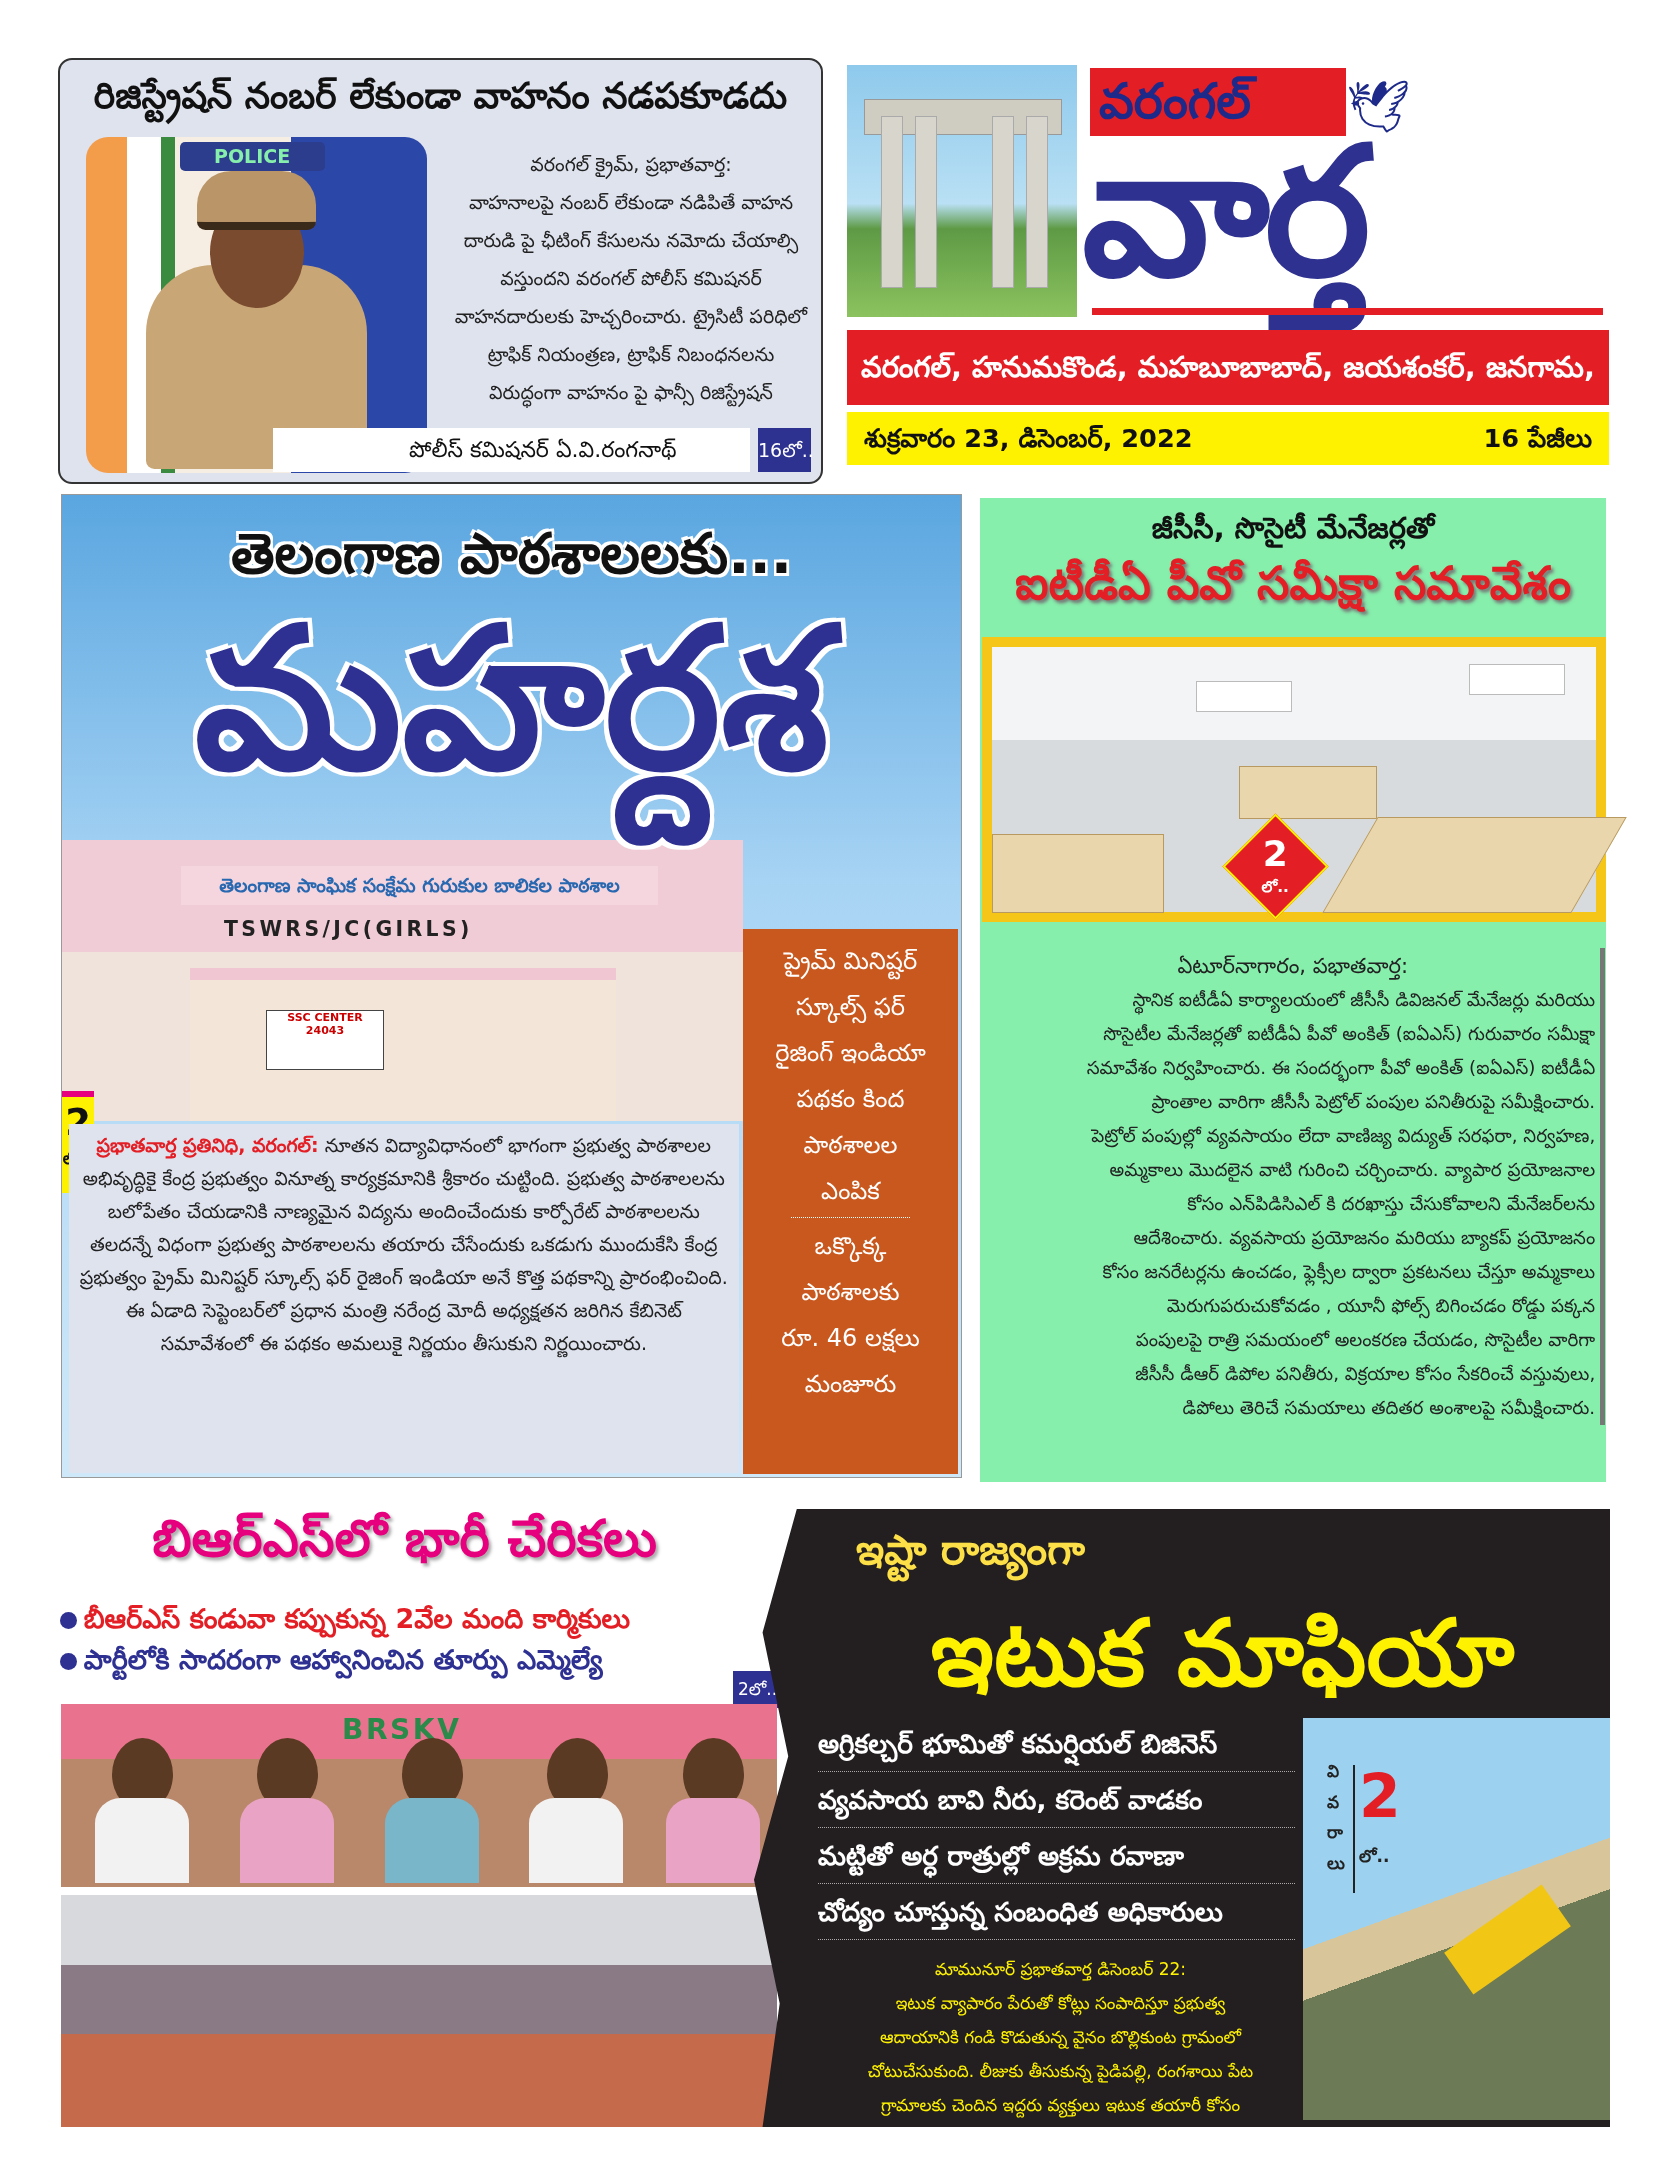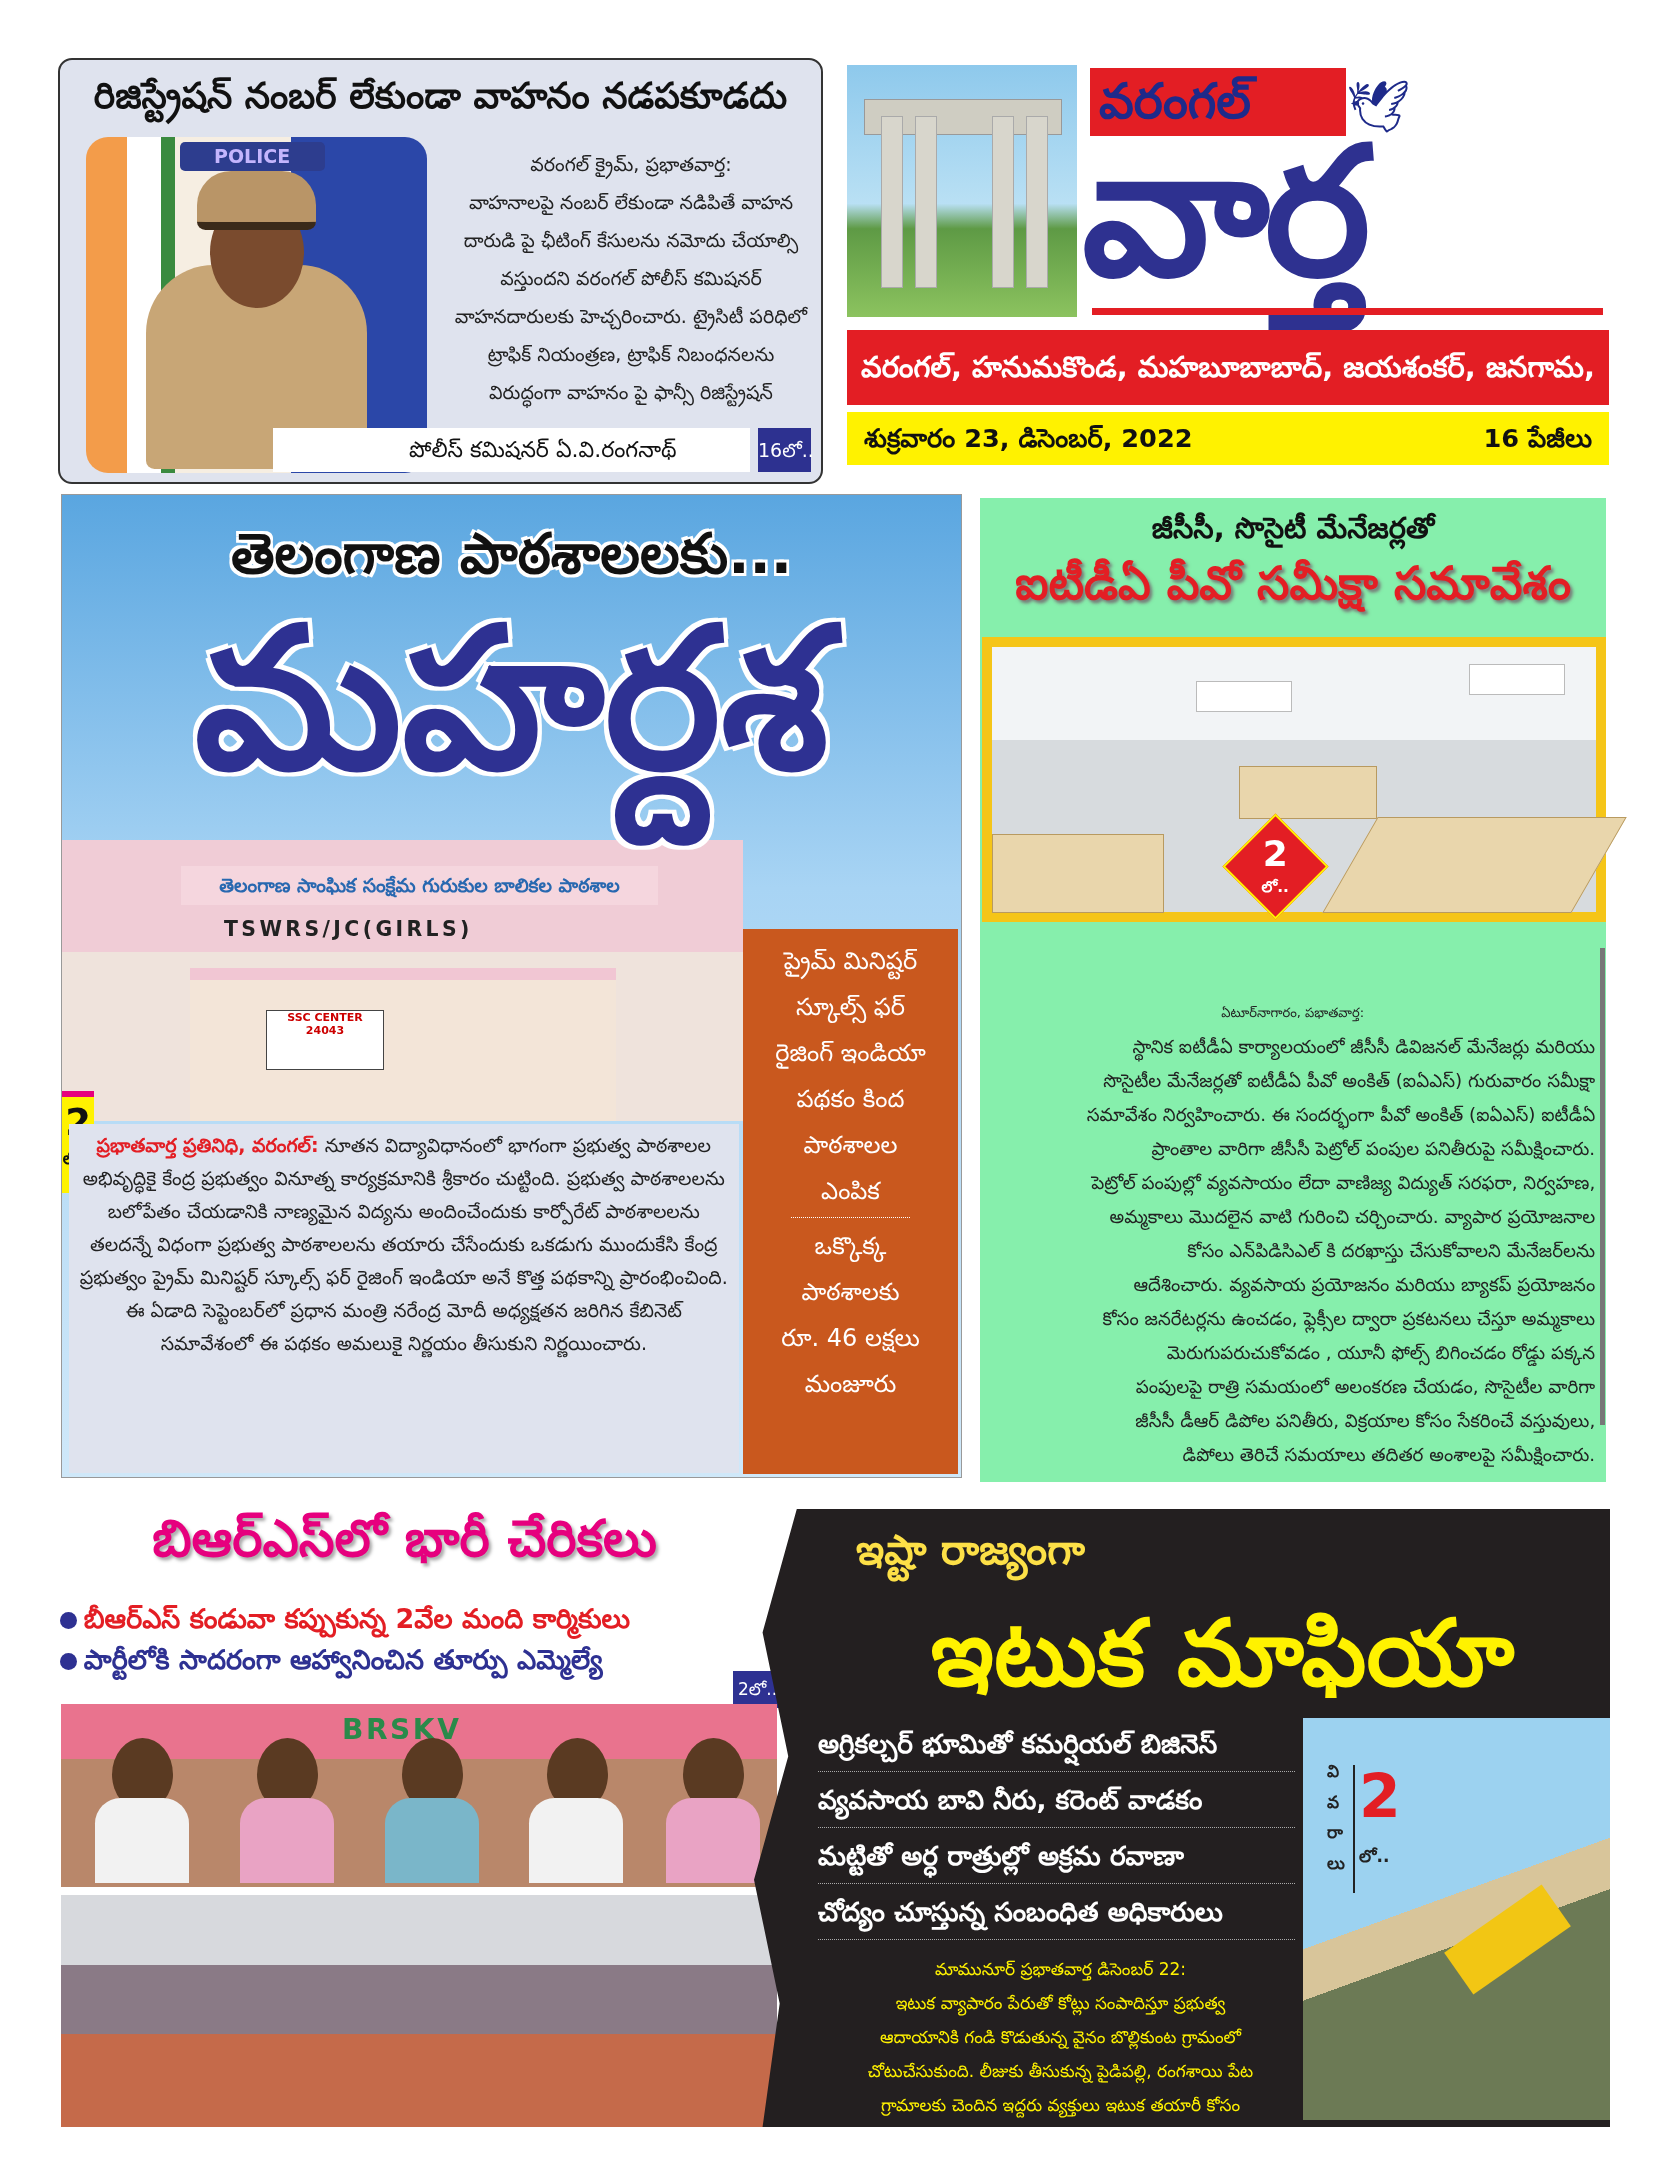--- a/index.html
+++ b/index.html
@@ -9,21 +9,21 @@
 
   
   #police-box { left:58px; top:58px; width:765px; height:426px; border:2.6px solid #333; border-radius:14px;
                 background:#dfe3ee; overflow:hidden; }
   #police-title { left:0; top:15.3px; width:100%; font-size:36px; font-weight:bold; text-align:center; color:#111; }
   #police-photo { left:25.6px; top:77px; width:341px; height:336px; border-radius:22px;
                   background:linear-gradient(90deg,#f39c4a 0 12%, #fff 12% 22%, #3a8a3f 22% 26%, #f6eee2 26% 60%, #2b47a8 60% 100%); }
   .uniform { position:absolute; left:60px; top:128px; width:221px; height:204px; background:#c8a676; border-radius:68px 68px 8.5px 8.5px; }
   .head { position:absolute; left:124px; top:60px; width:94px; height:111px; background:#7a4b2e; border-radius:50%; }
   .cap { position:absolute; left:111px; top:34px; width:119px; height:51px; background:#b99567; border-radius:34px 34px 8.5px 8.5px; border-bottom:8.5px solid #3a2a1a; }
-  .police-badge { position:absolute; left:94px; top:5.1px; width:145px; height:29px; background:#2d3d8e; color:#c4b5fd;
+  .police-badge { position:absolute; left:94px; top:5.1px; width:145px; height:29px; background:#2d3d8e; color:#86efac;
                   font-weight:bold; font-size:19px; text-align:center; line-height:29px; border-radius:5.1px; }
   #police-text { left:392px; top:85px; width:358px; font-size:19px; line-height:38px; text-align:center; color:#222; }
   #police-caption { left:213px; top:368px; width:477px; height:44px; background:#fff; font-size:22px; line-height:44px; padding-left:136px; }
   #police-jump { left:698px; top:368px; width:53px; height:44px; background:#2d3190; color:#fff; font-size:19px; text-align:center; line-height:44px; }
 
   
   #mast-photo { left:847px; top:65px; width:230px; height:252px;
                 background:linear-gradient(180deg,#8ec9ec 0%, #b9e0f4 55%, #5e9a45 65%, #8cc35f 100%); }
   .pillar { position:absolute; top:51px; width:20.4px; height:170px; background:#d8d6cc; border:0.9px solid #aaa; }
   .lintel { position:absolute; left:17px; top:34px; width:196px; height:34px; background:#cfcdc2; border:0.9px solid #999; }
@@ -62,21 +62,21 @@
   #itda-box { left:980px; top:498px; width:626px; height:984px; background:#86efac; }
   #itda-kicker { left:0; top:12.8px; width:100%; font-size:29px; font-weight:bold; text-align:center; color:#111; }
   #itda-title { left:0; top:58px; width:100%; font-size:46px; font-weight:bold; text-align:center; color:#e31e24; text-shadow:2.6px 2.6px 3.4px #777; }
   #itda-photo-frame { left:1.7px; top:139px; width:624px; height:285px; background:#f5c518; padding:10.2px; }
   #itda-photo { left:10.2px; top:10.2px; width:604px; height:265px; background:linear-gradient(180deg,#f2f4f6 0 35%, #d7dbde 35% 100%); }
   .ac { position:absolute; width:94px; height:29px; background:#fff; border:0.9px solid #bbb; }
   .table-desk { position:absolute; background:#e9d6ac; border:0.9px solid #b89a60; }
   #itda-badge { left:256px; top:192px; width:75px; height:75px; background:#e31e24; transform:rotate(45deg); border:2.6px solid #fff200; }
   #itda-badge-text { left:256px; top:192px; width:75px; height:75px; color:#fff; font-weight:bold; text-align:center; }
   #itda-body { left:10.2px; top:451px; width:605px; font-size:18.3px; line-height:34px; text-align:right; color:#222; }
-  #itda-dateline { text-align:center; font-size:13px; display:block;margin-top:47px; }
+  #itda-dateline { text-align:center; font-size:21px; display:block; }
   #itda-rule { left:620px; top:450px; width:5.1px; height:477px; background:#777; }
 
   
   #brs-title { left:64px; top:1509px; width:681px; font-size:51px; font-weight:bold; color:#e6007e; text-align:center; text-shadow:2.6px 2.6px 3.4px #aaa; }
   .brs-bullet { font-size:27px; font-weight:bold; }
   .bullet-dot { display:inline-block; width:17px; height:17px; border-radius:50%; background:#2e3192; margin-right:6.8px; vertical-align:middle; }
   #brs-b1 { left:60px; top:1603px; color:#e31e24; }
   #brs-b2 { left:60px; top:1644px; color:#2e3192; }
   #brs-jump { left:733px; top:1671px; width:49px; height:37px; background:#2e3192; color:#fff; font-size:17px; text-align:center; line-height:37px; }
   #brs-photo1 { left:61px; top:1704px; width:716px; height:183px; background:linear-gradient(180deg,#e9738e 0 30%, #b9876a 30% 100%); }

